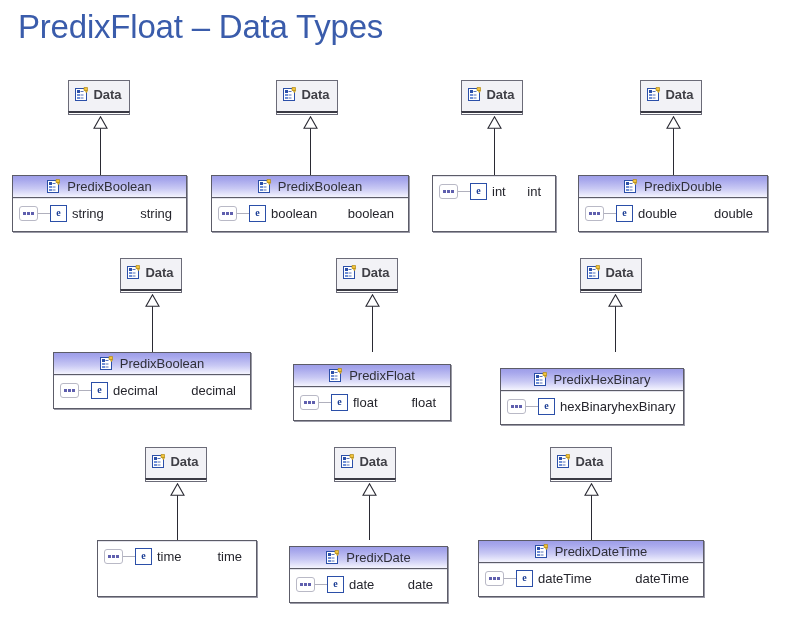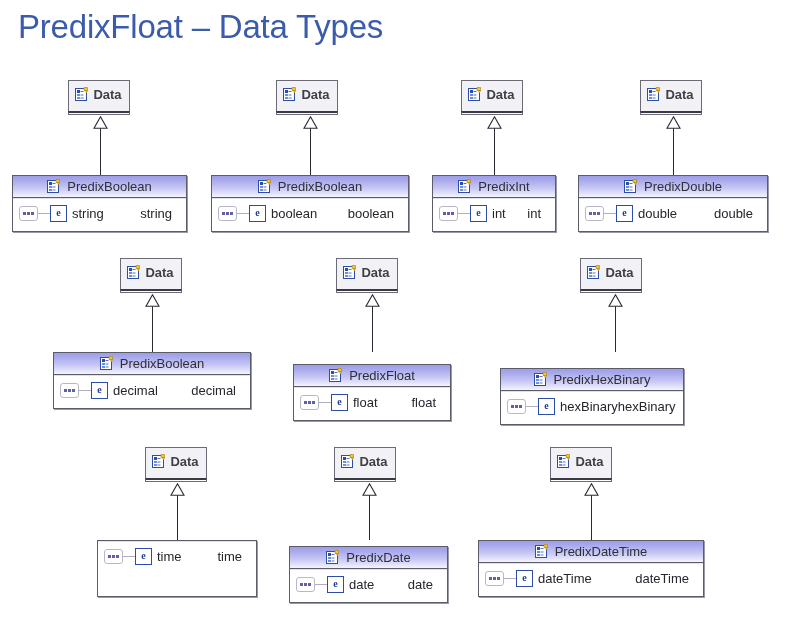--- a/index.html
+++ b/index.html
@@ -280,32 +280,20 @@
           <path d="M9 0.5 l3.5 0 0 3 -3.5 0 z" fill="#f2c33c" stroke="#b08a14" stroke-width="0.7"></path>
           <path d="M10.2 3.5 l1.2 2.4 1.2 -2.4 z" fill="#f2c33c" stroke="#b08a14" stroke-width="0.6"></path>
         </svg></span>
       <span class="data-label">Data</span>
     </div>
     <div class="gen-line" style="left:494px;top:127px;height:48px;"></div>
     <span class="gen-arrow" style="left:487px;top:115px"><svg width="15" height="13" viewBox="0 0 15 13">
         <polygon points="7.5,0.8 14,12.2 1,12.2" fill="#ffffff" stroke="#2a2a33" stroke-width="1.1"></polygon>
       </svg></span>
     <div class="class-box" style="left:432px;top:175px;width:124px;height:57px;">
-      <div class="class-header">
-        <span class="cls-icon"><svg width="15" height="15" viewBox="0 0 15 15">
-            <rect x="0.5" y="1.5" width="11" height="12" fill="#ffffff" stroke="#2b4fa8" stroke-width="1"></rect>
-            <rect x="2" y="3" width="3" height="3" fill="#2b4fa8"></rect>
-            <rect x="2" y="7" width="3" height="2" fill="#6f8fd6"></rect>
-            <rect x="2" y="10" width="3" height="2" fill="#6f8fd6"></rect>
-            <path d="M5.5 4.5 H8.5 M5.5 8 H8.5 M5.5 11 H8.5" stroke="#2b4fa8" stroke-width="0.8" fill="none"></path>
-            <path d="M9 0.5 l3.5 0 0 3 -3.5 0 z" fill="#f2c33c" stroke="#b08a14" stroke-width="0.7"></path>
-            <path d="M10.2 3.5 l1.2 2.4 1.2 -2.4 z" fill="#f2c33c" stroke="#b08a14" stroke-width="0.6"></path>
-          </svg></span>
-        <span class="class-name">PredixInt</span>
-      </div>
       <div class="class-attrs">
         <div class="attr-row">
           <span class="particle-icon">
             <i></i>
             <i></i>
             <i></i>
           </span>
           <span class="attr-connector"></span>
           <span class="elem-icon">e</span>
           <span class="attr-name">int</span>

